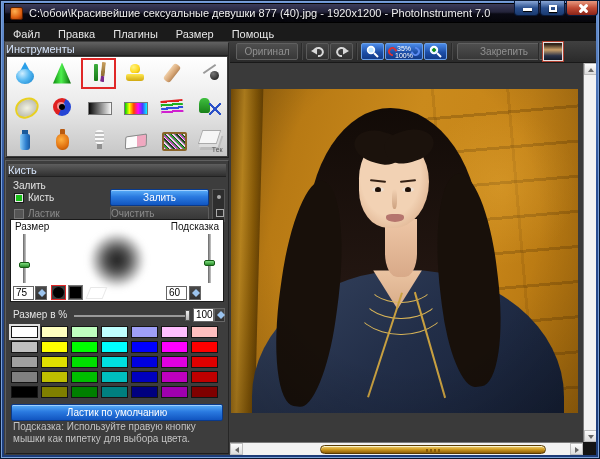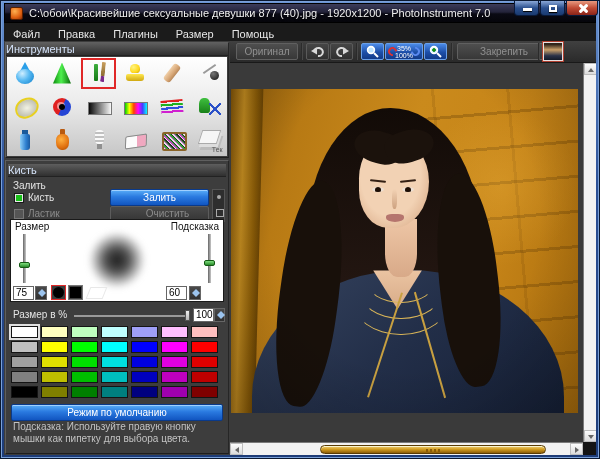--- a/index.html
+++ b/index.html
@@ -76,22 +76,22 @@
   .brush-panel{left:1px;top:119px;width:224px;bottom:1px;}
   .brush-panel .phead{margin:3px 2px 0 2px;}
   .lab{position:absolute;font-size:10px;color:#e4e4e4;}
   .lab.dis{color:#8a8a8a;}
   .cb{position:absolute;width:10px;height:10px;background:#e8e8e8;border:1px solid #1a1a1a;}
   .cb.checked::after{content:"";position:absolute;left:1px;top:1px;width:6px;height:6px;background:#19c019;}
   .cb.dis{background:#555;border-color:#777;}
   .btn-blue{position:absolute;font-size:10px;color:#fff;text-align:center;
     background:linear-gradient(180deg,#5aaef8,#2a7ae0 45%,#1155c0);border:1px solid #0a3a8a;border-radius:2px;
     box-shadow:inset 0 1px 0 #9fd0ff;}
-  .btn-dis{position:absolute;font-size:10px;color:#8a8a8a;text-align:center;
-    background:linear-gradient(180deg,#4a4a4a,#353535);border:1px solid #5c5c5c;border-radius:2px;padding-left:16px;}
+  .btn-dis{position:absolute;font-size:10px;color:#8a8a8a;
+    background:linear-gradient(180deg,#4a4a4a,#353535);border:1px solid #5c5c5c;border-radius:2px;}
   .sidectrl{position:absolute;left:206px;top:28px;width:13px;height:33px;background:#2e2e2e;border:1px solid #555;}
   .sidectrl::before{content:"";position:absolute;left:4px;top:5px;width:4px;height:4px;border-radius:50%;background:#aaa;}
   .sidectrl::after{content:"";position:absolute;left:3px;bottom:4px;width:6px;height:6px;border:1px solid #aaa;}
   .preview{position:absolute;left:4px;top:58px;width:214px;height:83px;background:#fff;border:1px solid #1a1a1a;}
   .preview .plab{position:absolute;top:1px;font-size:10px;color:#111;}
   .vtrack{position:absolute;top:14px;bottom:18px;width:3px;background:linear-gradient(90deg,#666,#c8c8c8);}
   .vthumb{position:absolute;width:11px;height:6px;background:linear-gradient(#7fdf7f,#2a8a2a);border:1px solid #145a14;border-radius:2px;}
   .blur-dot{position:absolute;left:50%;top:38px;width:56px;height:56px;margin-left:-28px;margin-top:-26px;border-radius:50%;
     background:radial-gradient(circle,rgba(15,15,15,.95) 0%,rgba(40,40,40,.8) 30%,rgba(120,120,120,.4) 58%,rgba(255,255,255,0) 72%);filter:blur(3px);}
   .numfield{position:absolute;height:14px;background:#fff;border:1px solid #666;font-size:10px;color:#000;line-height:12px;padding-left:2px;}
@@ -344,21 +344,21 @@
           <div class="swatch" style="background: rgb(191, 0, 191);"></div>
           <div class="swatch" style="background: rgb(191, 0, 0);"></div>
           <div class="swatch" style="background: rgb(0, 0, 0);"></div>
           <div class="swatch" style="background: rgb(127, 127, 0);"></div>
           <div class="swatch" style="background: rgb(0, 127, 0);"></div>
           <div class="swatch" style="background: rgb(0, 127, 127);"></div>
           <div class="swatch" style="background: rgb(0, 0, 127);"></div>
           <div class="swatch" style="background: rgb(159, 0, 175);"></div>
           <div class="swatch" style="background: rgb(127, 0, 0);"></div>
         </div>
-      <div class="btn-blue" style="left:5px;top:243px;width:212px;line-height:15px;">Режим по умолчанию</div>
+      <div class="btn-blue" style="left:5px;top:243px;width:212px;line-height:15px;">Ластик по умолчанию</div>
       <div class="hint">Подсказка: Используйте правую кнопку мышки как пипетку для выбора цвета.</div>
     </div>
 
     <div class="canvas-col">
       <div class="ctoolbar">
         <div class="tbtn" style="left:6px;width:62px;line-height:15px;">Оригинал</div>
         <div class="sep" style="left:71px;"></div>
         <div class="tbtn-ico" style="left:76px;width:23px;">
           <svg width="14" height="11" viewBox="0 0 14 11">
               <path d="M3 5 A4.5 4 0 1 1 7 10" fill="none" stroke="#d8d8d8" stroke-width="2"></path>

